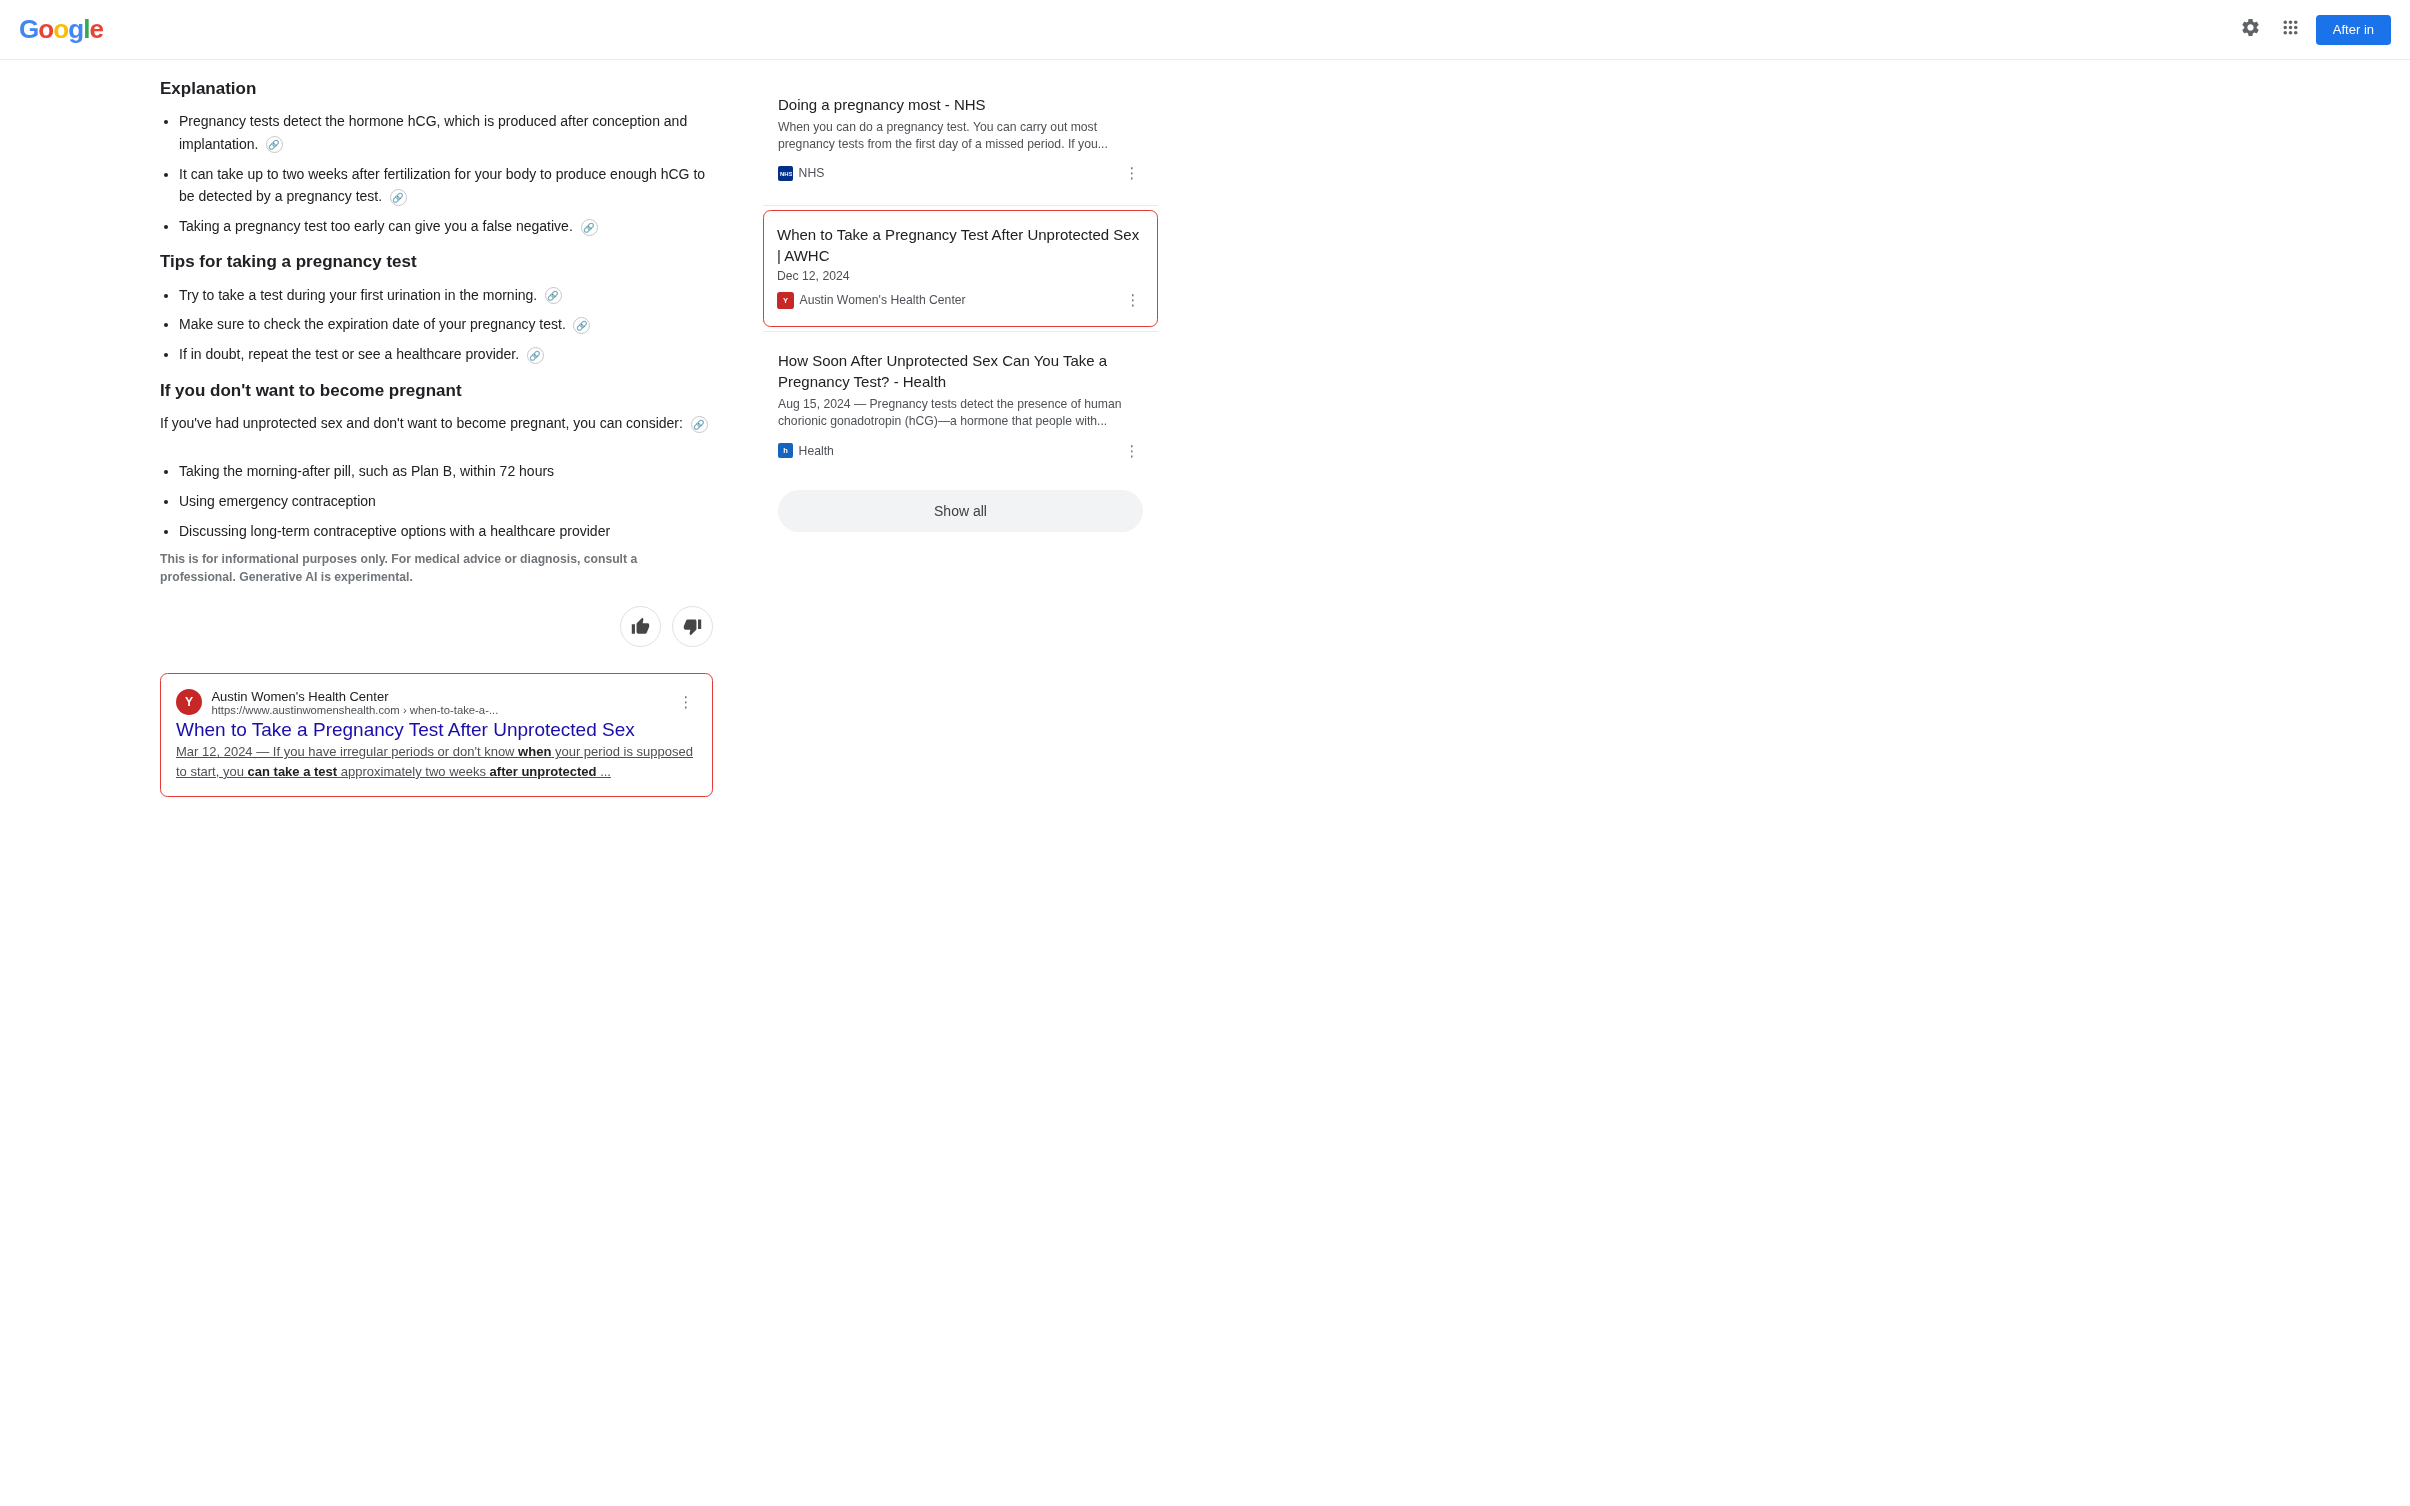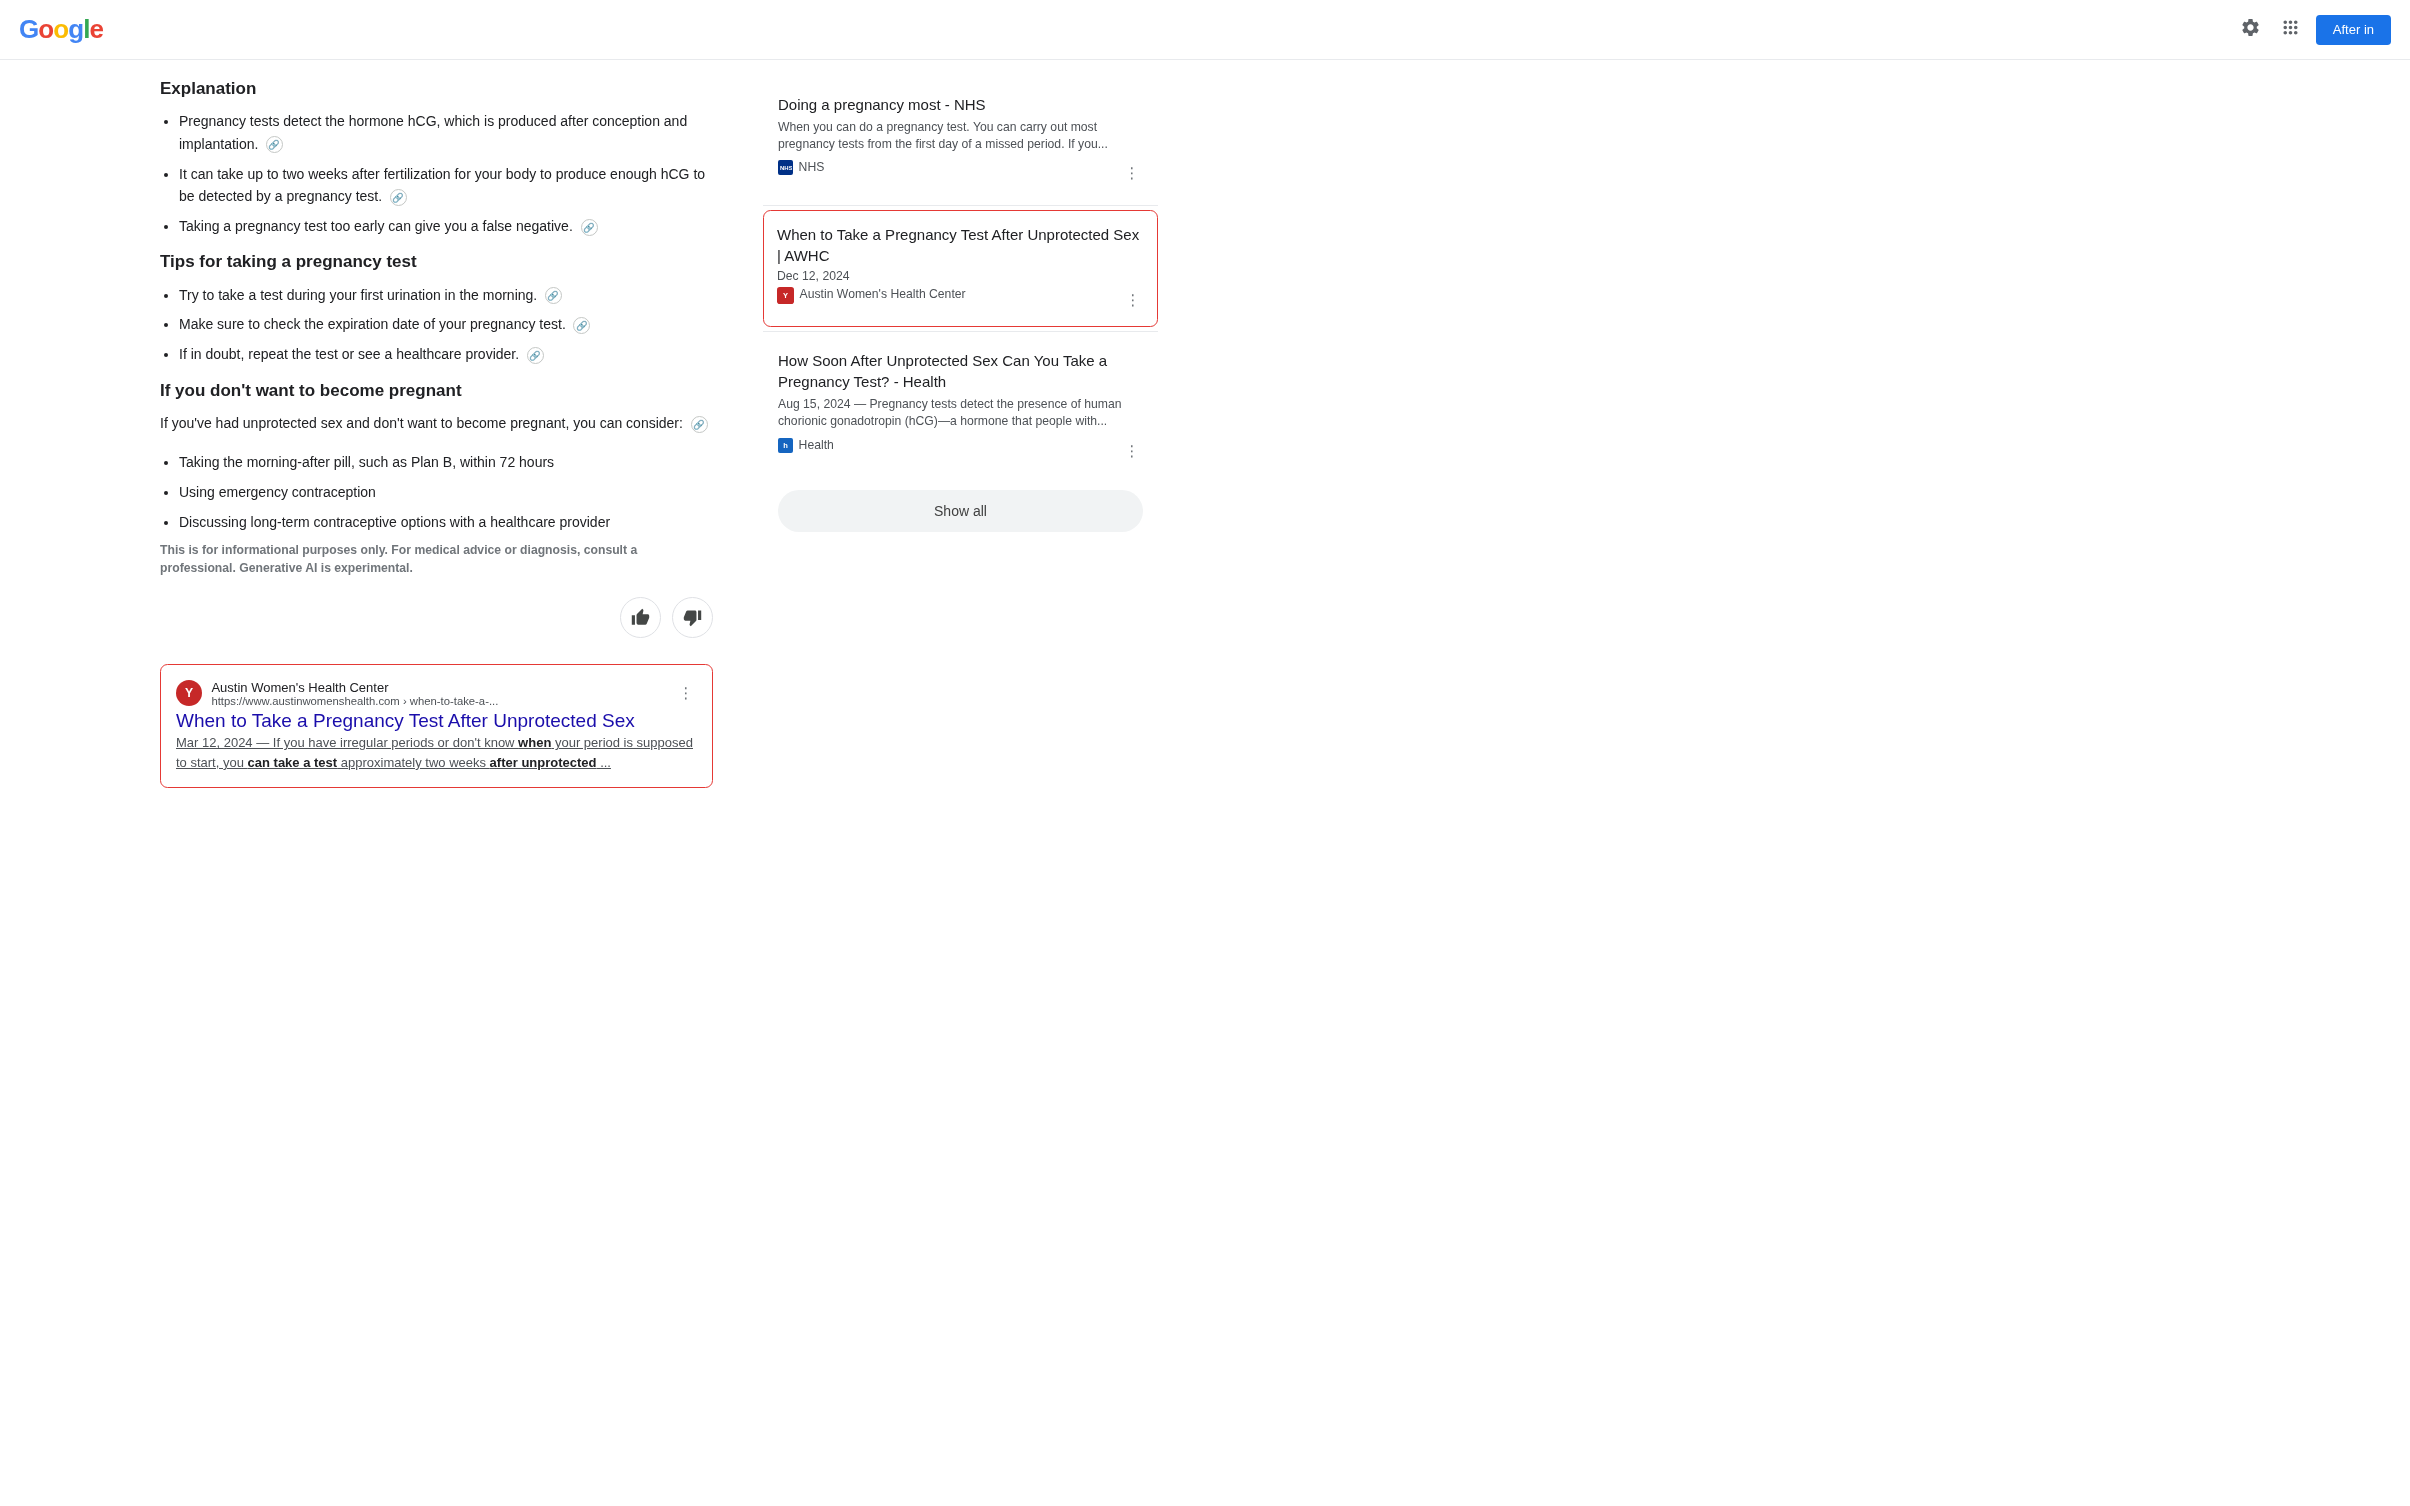--- a/index.html
+++ b/index.html
@@ -150,21 +150,21 @@
       color: #444746;
       font-size: 9.4px;
       margin-left: 3.8px;
       vertical-align: middle;
       cursor: pointer;
     }
 
     .consider-text {
       font-size: 14px;
       line-height: 1.6;
-      margin-bottom: 17px;
+      margin-bottom: 26px;
     }
 
     .disclaimer {
       color: #70757a;
       font-size: 12.2px;
       margin-top: 3px;
       line-height: 1.5;
       font-weight: bold;
     }
 
@@ -283,21 +283,21 @@
       margin-bottom: 3.8px;
     }
     .sidebar-result-snippet {
       font-size: 12.2px;
       color: #4d5156;
       line-height: 1.4;
       margin-bottom: 7.5px;
     }
     .sidebar-result-meta {
       display: flex;
-      align-items: flex-start;
+      align-items: center;
       gap: 5.6px;
     }
     .sidebar-source-icon {
       width: 15px;
       height: 15px;
       border-radius: 1.9px;
       flex-shrink: 0;
     }
     .nhs-icon {
       background: #003087;

